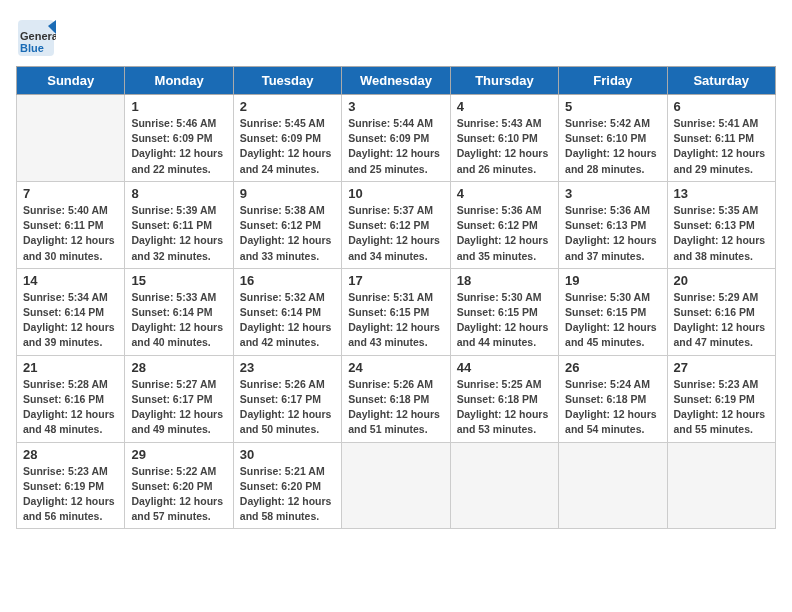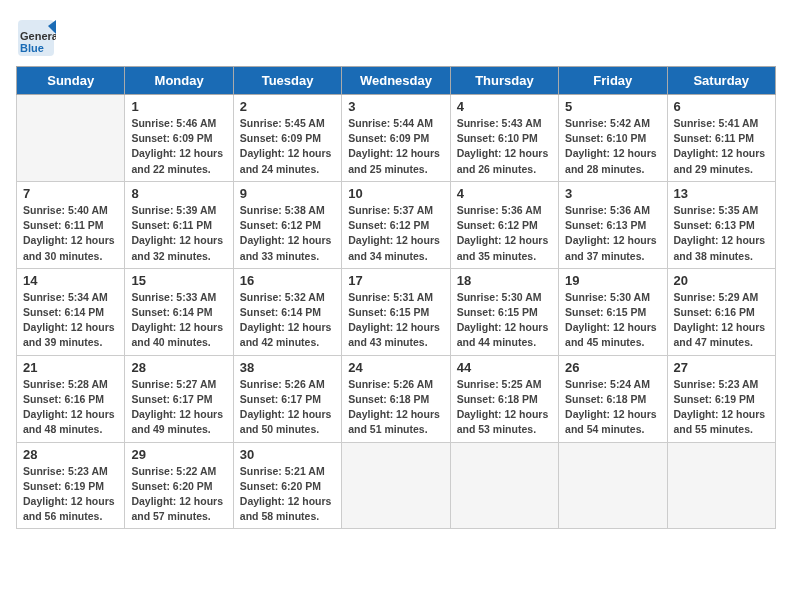--- a/index.html
+++ b/index.html
@@ -205,21 +205,21 @@
       <tr>
         <td>
           <span class="day-number">21</span>
           <div class="day-info">Sunrise: 5:28 AM<br>Sunset: 6:16 PM<br>Daylight: 12 hours<br>and 48 minutes.</div>
         </td>
         <td>
           <span class="day-number">28</span>
           <div class="day-info">Sunrise: 5:27 AM<br>Sunset: 6:17 PM<br>Daylight: 12 hours<br>and 49 minutes.</div>
         </td>
         <td>
-          <span class="day-number">38</span>
+          <span class="day-number">23</span>
           <div class="day-info">Sunrise: 5:26 AM<br>Sunset: 6:17 PM<br>Daylight: 12 hours<br>and 50 minutes.</div>
         </td>
         <td>
           <span class="day-number">24</span>
           <div class="day-info">Sunrise: 5:26 AM<br>Sunset: 6:18 PM<br>Daylight: 12 hours<br>and 51 minutes.</div>
         </td>
         <td>
           <span class="day-number">44</span>
           <div class="day-info">Sunrise: 5:25 AM<br>Sunset: 6:18 PM<br>Daylight: 12 hours<br>and 53 minutes.</div>
         </td>

